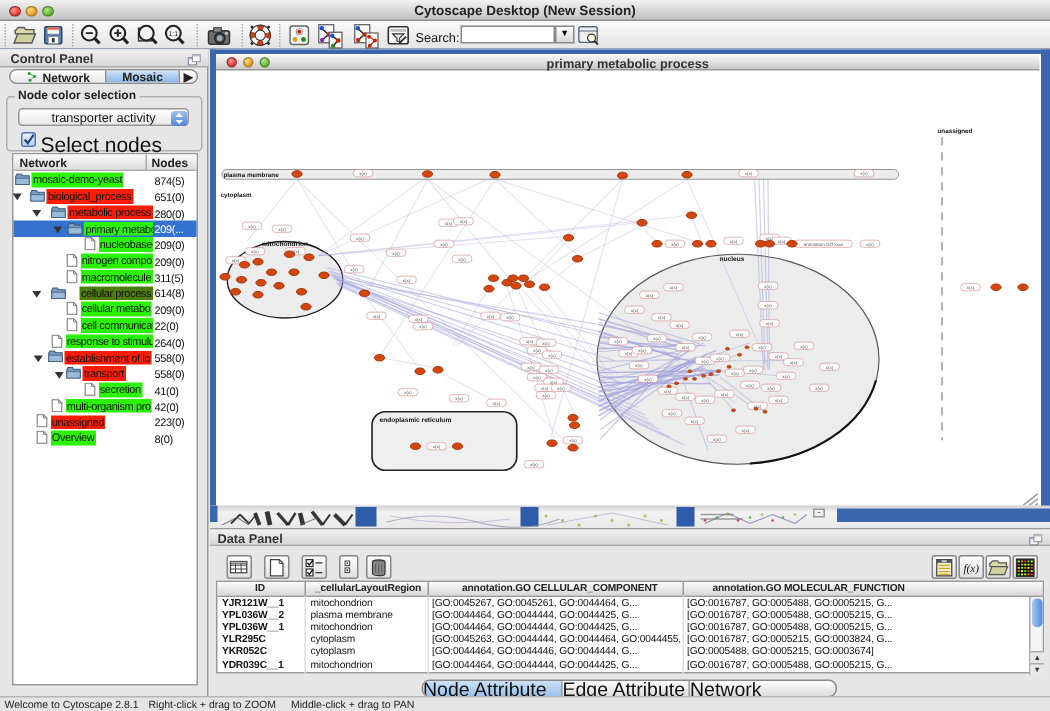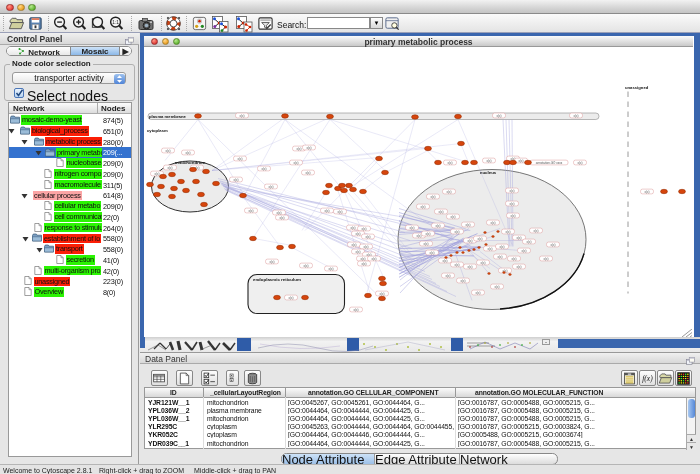--- a/index.html
+++ b/index.html
@@ -33,21 +33,21 @@
 #wintitle { position:absolute; left:0; top:0; width:549px; height:10.5px; background:linear-gradient(#fbfbfb,#c9c9c9); border-bottom:1px solid #999; }
 #wintitle .t { position:absolute; left:0; right:0; top:0.5px; text-align:center; font-size:8.5px; font-weight:bold; color:#333; }
 .wlight { position:absolute; top:1.8px; width:7px; height:7px; border-radius:50%; }
 #canvas { position:absolute; left:0; top:11.5px; width:549px; height:290px; background:#fff; overflow:hidden; }
 #grip { position:absolute; right:1px; bottom:1px; width:10px; height:8px; }
 
 #sliver { left:140px; top:337px; width:560px; height:15px; background:linear-gradient(#cfcfcf,#f2f2f2 30%,#e8e8e8); overflow:hidden; }
 
 #datapanel { left:140px; top:352px; width:560px; height:112px; background:#e6e6e6; border-top:1px solid #999; }
 #dptitle { position:absolute; left:0; top:0; width:100%; height:11px; background:linear-gradient(#f0f0f0,#d8d8d8); border-bottom:1px solid #aaa; }
-#dptitle .tt { position:absolute; left:5px; top:1px; font-size:8.5px; font-weight:normal; color:#333; }
+#dptitle .tt { position:absolute; left:5px; top:1px; font-size:8.5px; font-weight:bold; color:#333; }
 .dpbtn { position:absolute; width:17px; height:16px; background:linear-gradient(#fdfdfd,#e0e0e0); border:1px solid #888; border-radius:2px; display:flex; align-items:center; justify-content:center; }
 #dtablewrap { position:absolute; left:4px; top:34px; width:552px; height:62px; background:#fff; border:1px solid #999; }
 #dhead { position:absolute; left:0; top:0; width:100%; height:9.5px; background:linear-gradient(#fbfbfb,#d8d8d8); border-bottom:1px solid #999; font-size:6.8px; letter-spacing:-0.1px; font-weight:bold; color:#222; }
 .drow { position:absolute; left:0; width:100%; height:8.1px; font-size:6.8px; letter-spacing:-0.1px; color:#111; white-space:nowrap; }
 .dc { position:absolute; top:0.5px; overflow:hidden; }
 .dc1 { left:3px; width:55px; font-weight:bold; }
 .dc2 { left:62px; width:78px; }
 .dc3 { left:143px; width:167px; }
 .dc4 { left:313px; width:166px; }
 #dscroll { position:absolute; right:0px; top:9.5px; width:9px; height:52px; background:#f4f4f4; border-left:1px solid #aaa; }
@@ -56,20 +56,21 @@
 #dtabs .seg { height:100%; font-size:13px; color:#111; line-height:11px; }
 
 #status { left:0; top:464px; width:700px; height:10px; background:#e4e4e4; border-top:1px solid #b5b5b5; font-size:7px; color:#222; }
 #status span { position:absolute; top:2px; }
 </style></head><body>
 
 <div class="abs" id="mactitle">
   <div class="light" style="left:6px;background:radial-gradient(circle at 35% 30%,#ff9a8a,#ee4c42 60%,#b02020);border:0.5px solid #a03030"></div>
   <div class="light" style="left:17px;background:radial-gradient(circle at 35% 30%,#ffd98a,#f0a830 60%,#b87a10);border:0.5px solid #a88030"></div>
   <div class="light" style="left:28px;background:radial-gradient(circle at 35% 30%,#b8e890,#6fc040 60%,#3a8a18);border:0.5px solid #5a8a30"></div>
+  <div class="t">Cytoscape Desktop (New Session)</div>
 </div>
 
 <div class="abs" id="toolbar">
   <div style="position:absolute;left:3px;top:2px;width:0;height:15px;border-left:1px dotted #aaa"></div>
     <div style="position:absolute;left:7.5px;top:1.0px;width:17px;height:17px"><svg width="17" height="17" viewBox="0 0 18 18">
         <path d="M2 6 l2.5-2.5 h4 l1 1.5 h6 v3 h-13 z" fill="#d8d8a8" stroke="#555" stroke-width="1"></path>
         <path d="M1.5 14.5 L4 8 h12.5 l-2.5 6.5 z" fill="#cfcf9d" stroke="#555" stroke-width="1"></path>
       </svg></div>
     <div style="position:absolute;left:26.5px;top:1.0px;width:17px;height:17px"><svg width="17" height="17" viewBox="0 0 18 18">
         <rect x="3" y="3" width="12" height="12" rx="1" fill="#5b82b0" stroke="#27425e"></rect>
@@ -276,21 +277,21 @@
         <span class="tval" style="color:#111">311(5)</span>
       </div>
       <div class="trow" style="top:87.0px;">
         <svg style="position:absolute;left:12px;top:3px" width="7" height="6" viewBox="0 0 7 6">
           <path d="M0.5 1 h6 L3.5 5.5 z" fill="#333"></path>
         </svg>
         <span style="position:absolute;left:25px;top:0.5px"><svg width="10" height="9" viewBox="0 0 10 9" style="vertical-align:-1px">
             <path d="M0.5 2.5 l0.8-1.5 h3 l0.7 1.2 h4.5 v5.8 h-9 z" fill="#7a9ec2" stroke="#3a5a7a" stroke-width="0.7"></path>
             <path d="M0.5 3.8 h9 v4.2 h-9 z" fill="#9bbcd8" stroke="#3a5a7a" stroke-width="0.5"></path>
           </svg></span>
-        <span class="tlab" style="left:24px;max-width:57px;background:#fca5a5;">cellular process</span>
+        <span class="tlab" style="left:44px;max-width:57px;background:#4d7c0f;">cellular process</span>
         <span class="tval" style="color:#111">614(8)</span>
       </div>
       <div class="trow" style="top:97.7px;">
         <span style="position:absolute;left:35px;top:0.5px"><svg width="8" height="9" viewBox="0 0 8 9" style="vertical-align:-1px">
             <path d="M0.8 0.5 h4.2 l2.2 2.2 v5.8 h-6.4 z" fill="#fff" stroke="#777" stroke-width="0.7"></path>
             <path d="M5 0.5 v2.2 h2.2" fill="none" stroke="#777" stroke-width="0.6"></path>
           </svg></span>
         <span class="tlab" style="left:44.5px;max-width:48px;background:#2bf402;">cellular metabo</span>
         <span class="tval" style="color:#111">209(0)</span>
       </div>

